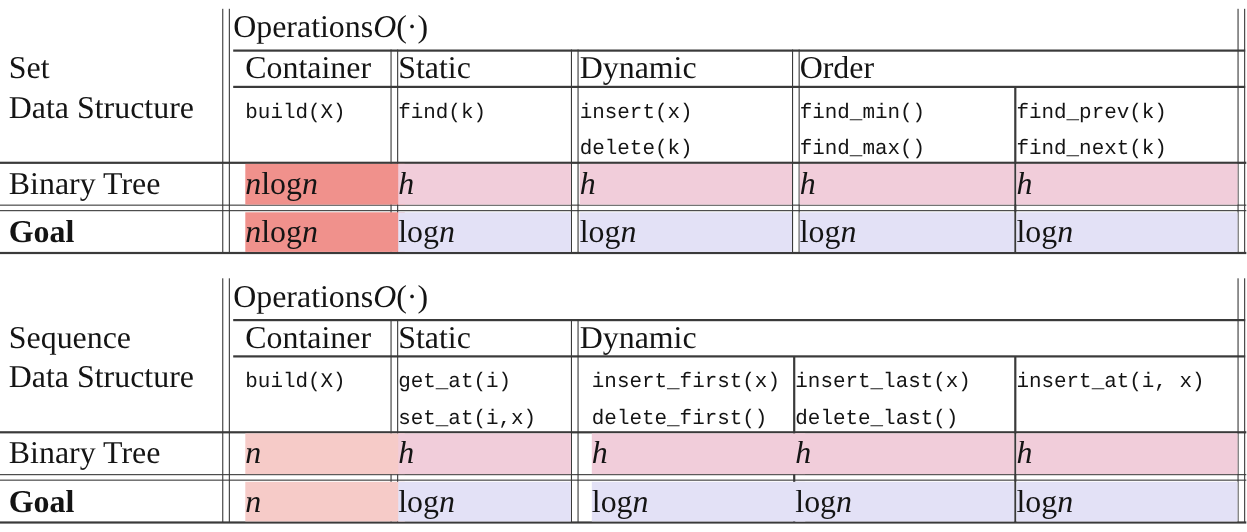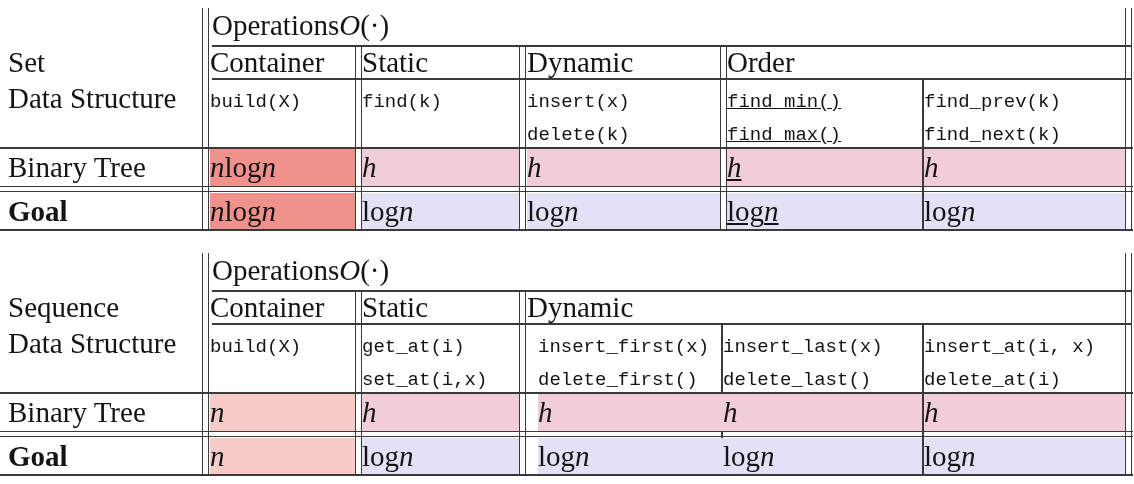--- a/index.html
+++ b/index.html
@@ -17,24 +17,24 @@
   .cell{position:absolute;display:flex;align-items:center;justify-content:flex-start;
         font-size:29px;line-height:1.05;white-space:nowrap;}
   .left{justify-content:flex-start;}
   .bold{font-weight:bold;}
   .mono,.opline{font-family:"Liberation Mono","DejaVu Sans Mono",monospace;font-size:19px;}
   .opcell{position:absolute;display:flex;flex-direction:column;
           padding-top:11px;row-gap:11px;box-sizing:border-box;}
   .math i{font-style:italic;font-family:"Liberation Serif",serif;}
   
   .x-label{left:8px;width:190px;}
-  .x-c1{left:210px;width:145px;}
+  .x-c1{left:223px;width:145px;}
   .x-c2{left:362px;width:157px;}
   .x-c3{left:527px;width:193px;}
-  .x-c4{left:727px;width:195px;text-decoration:underline;}
+  .x-c4{left:727px;width:195px;}
   .x-c5{left:924px;width:201px;}
   .x-order{left:727px;width:398px;}
   .x-dyn{left:527px;width:598px;}
   .x-d1{left:527px;width:194px;margin-left:11px;}
   .x-d2{left:723px;width:199px;}
   
   .y-title{top:6px;height:38px;}
   .y-head{top:46px;height:32px;}
   .y-head2{top:82px;height:32px;}
   .y-ops{top:80px;height:66px;}
@@ -150,21 +150,20 @@
   <div class="opcell x-d1 y-ops">
     <div class="opline">insert_first(x)</div>
     <div class="opline">delete_first()</div>
   </div>
   <div class="opcell x-d2 y-ops">
     <div class="opline">insert_last(x)</div>
     <div class="opline">delete_last()</div>
   </div>
   <div class="opcell x-c5 y-ops">
     <div class="opline">insert_at(i, x)</div>
-    <div class="opline">delete_at(i)</div>
   </div>
 
   <div class="cell left x-label y-bt">Binary Tree</div>
   <div class="cell math x-c1 y-bt bg-lsalmon">
       <i>n</i>
     </div>
   <div class="cell math x-c2 y-bt bg-pink">
       <i>h</i>
     </div>
   <div class="cell math x-d1 y-bt bg-pink">

